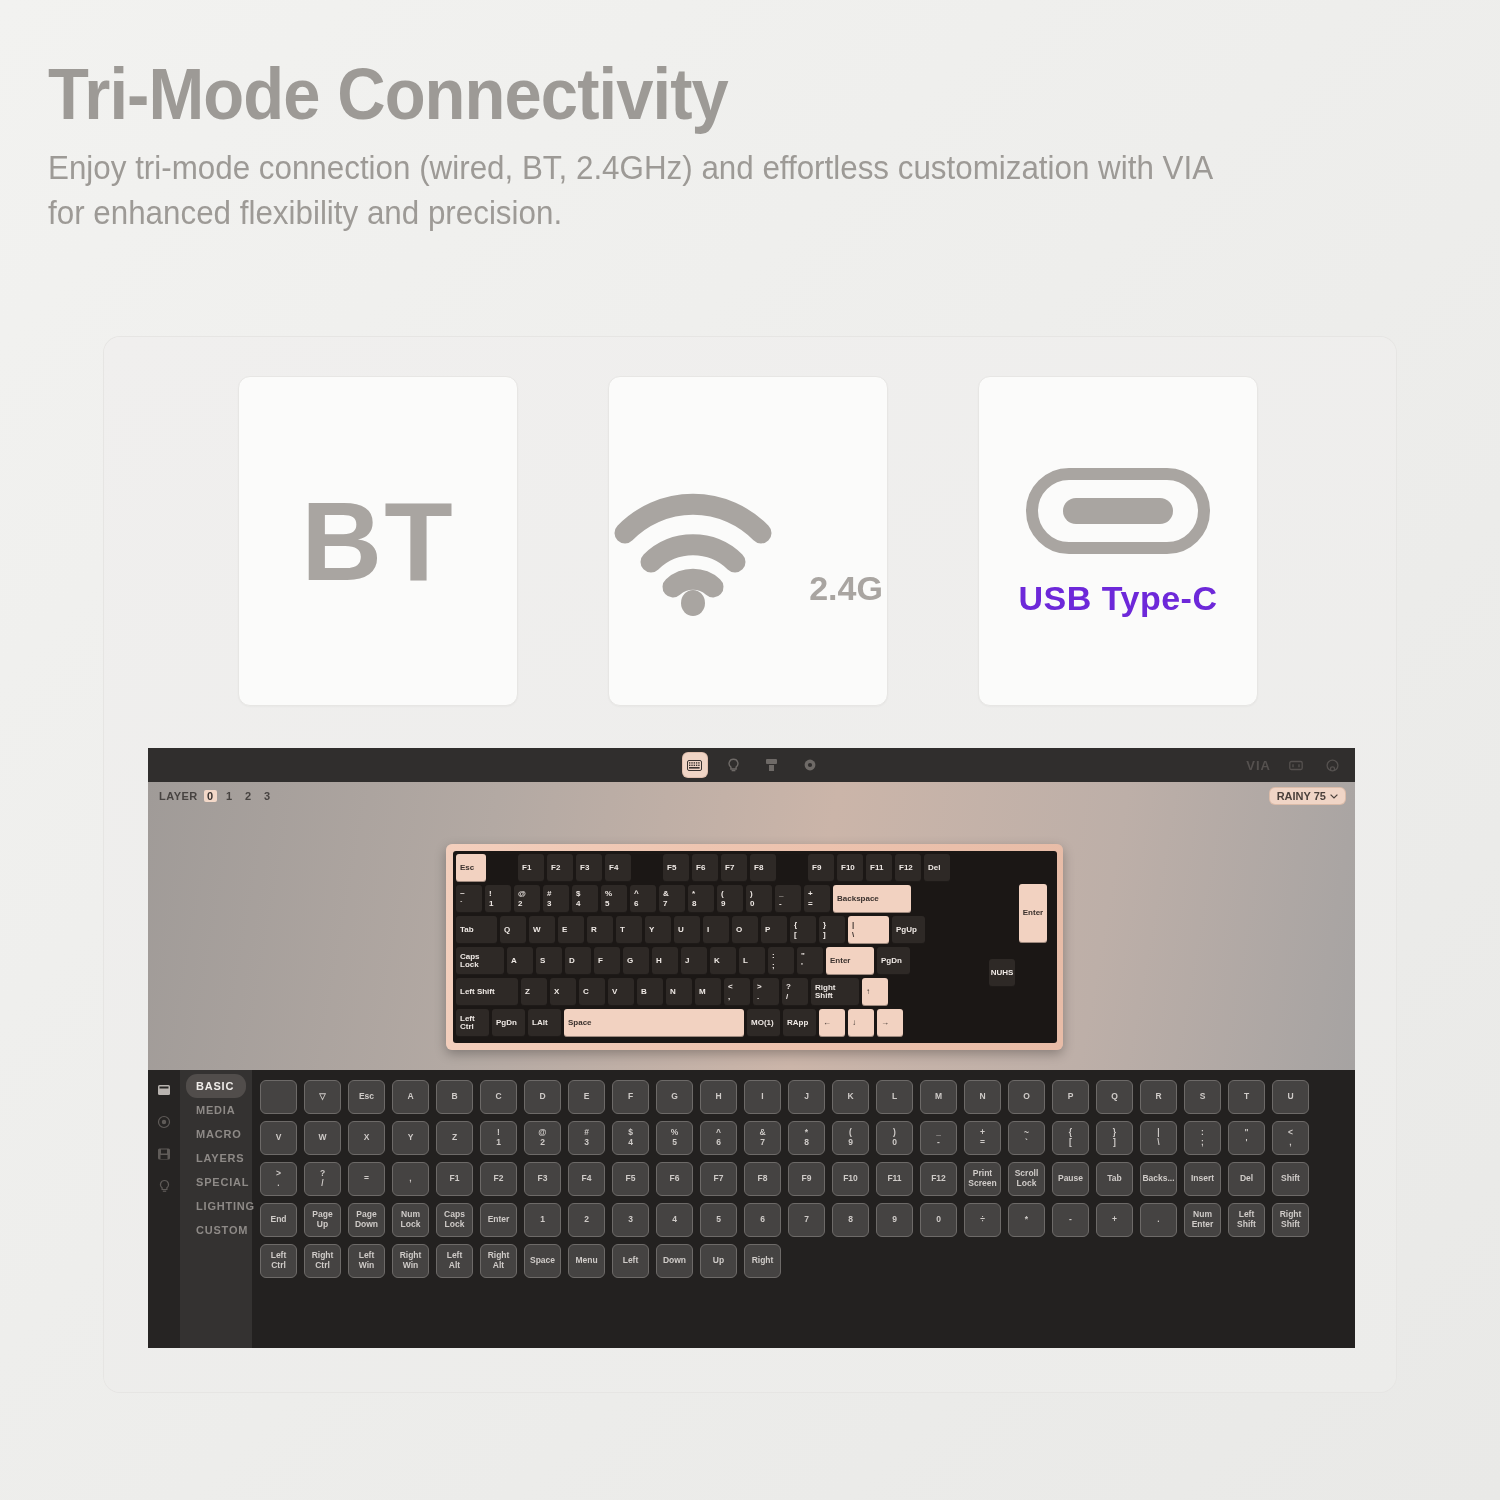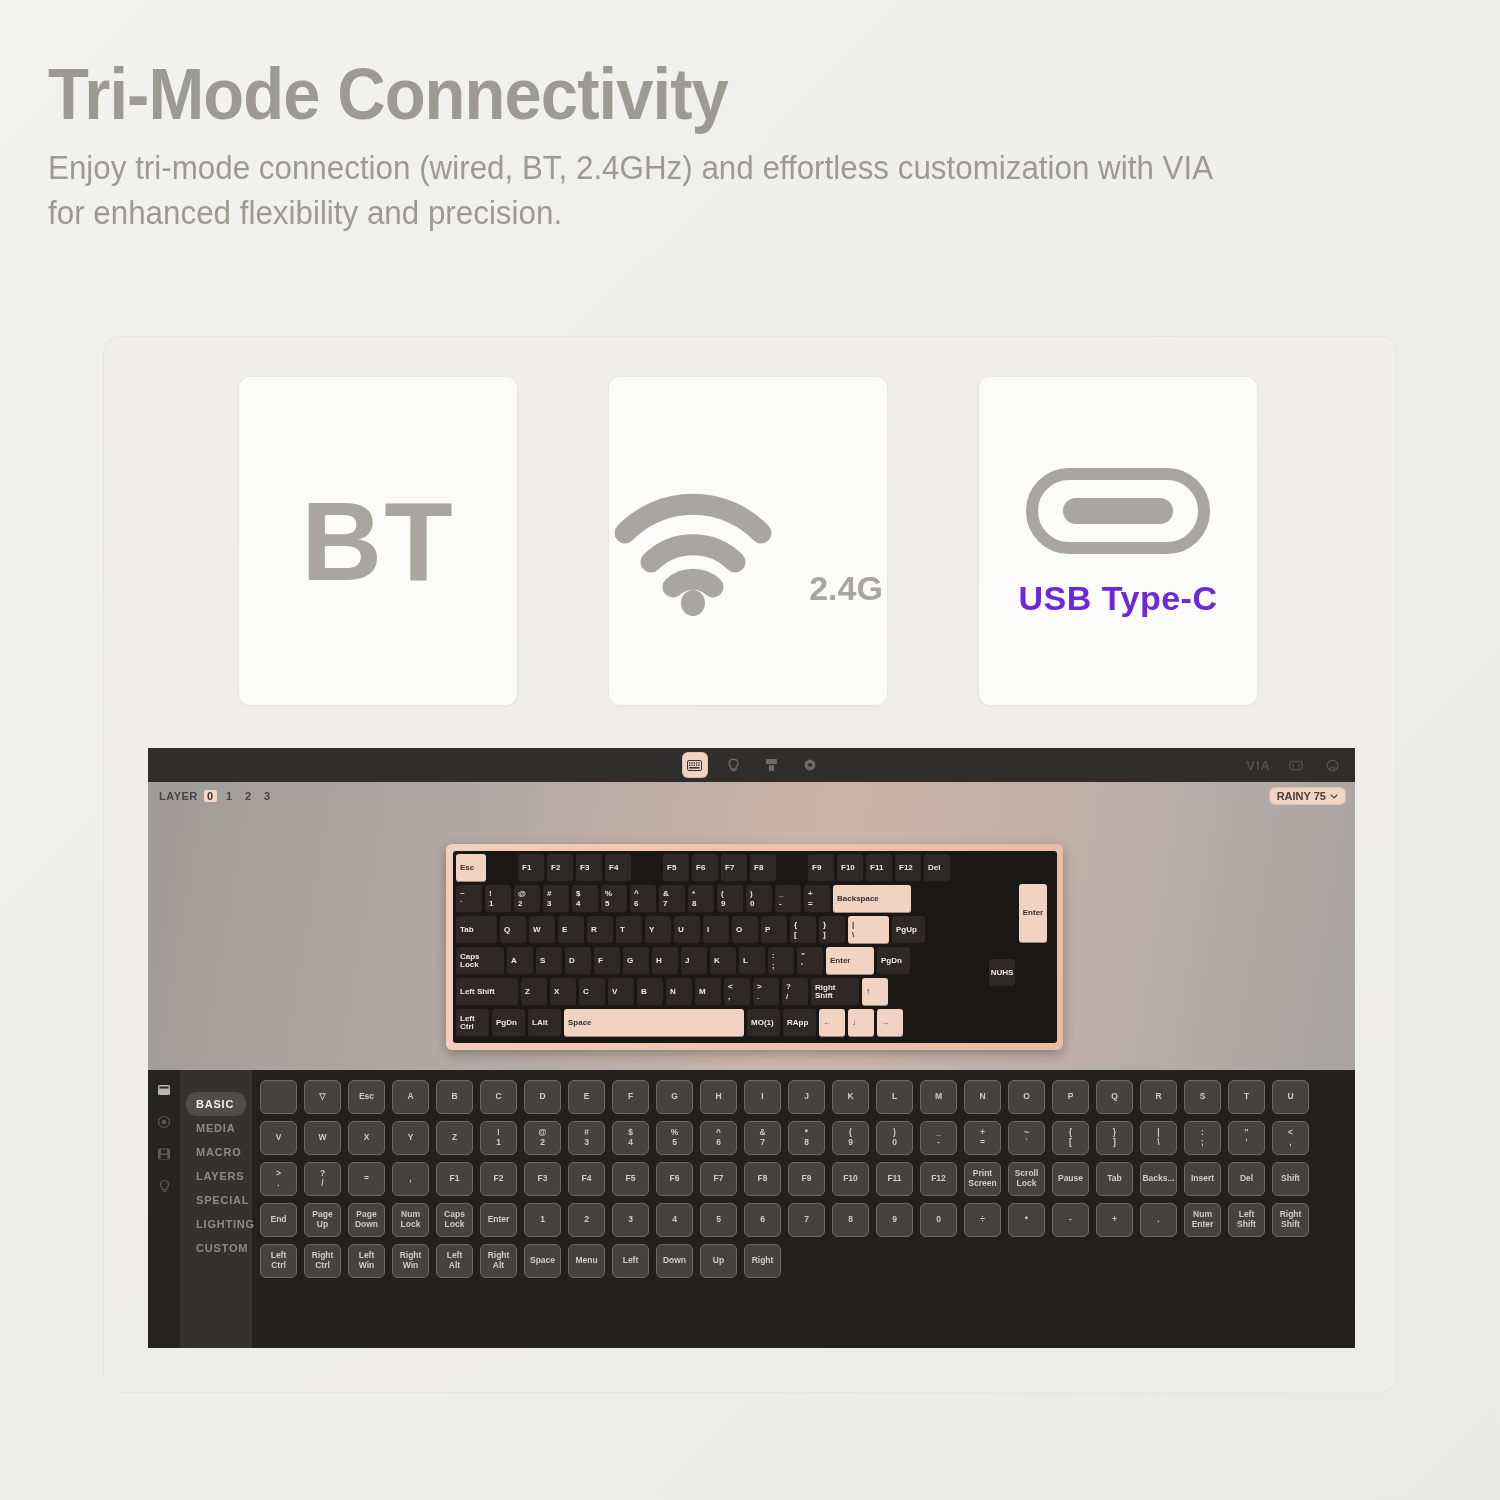--- a/index.html
+++ b/index.html
@@ -110,21 +110,21 @@
   .key .sub { font-size:8px; font-weight:700; }
   .key.w-esc{width:30px}.key.w-125{width:33px}.key.w-15{width:41px}
   .key.w-175{width:48px}.key.w-2{width:78px}.key.w-225{width:62px}.key.w-6{width:180px}.key.gap{background:transparent;box-shadow:none}
   .key.tall { height:59px; position:absolute; }
 
   
   .picker { display:flex; height:278px; background:#232120; }
   .rail { width:32px; background:#262423; padding-top:12px; display:flex; flex-direction:column; align-items:center; gap:16px; }
   .rail-icon { width:16px; height:16px; color:#b9b4b0; display:flex; align-items:center; justify-content:center; }
   .rail-icon.dim { color:#5f5b58; }
-  .menu { width:72px; background:#343231; padding:22px 0 0 0; }
+  .menu { width:72px; background:#343231; padding:4px 0 0 0; }
   .menu-item {
     font-size:11px; color:#8e8a87; letter-spacing:.8px;
     padding:6px 0 6px 10px; margin:0 6px; font-weight:600;
   }
   .menu-item.sel { background:#514d4b; color:#efece9; border-radius:11px; padding-left:10px; }
   .grid { flex:1; padding:10px 8px 0 8px; }
   .grid-row { display:flex; gap:7px; margin-bottom:7px; }
   .gkey {
     width:37px; height:34px; border-radius:6px;
     background:#454342; border:1px solid #6d6a68;

